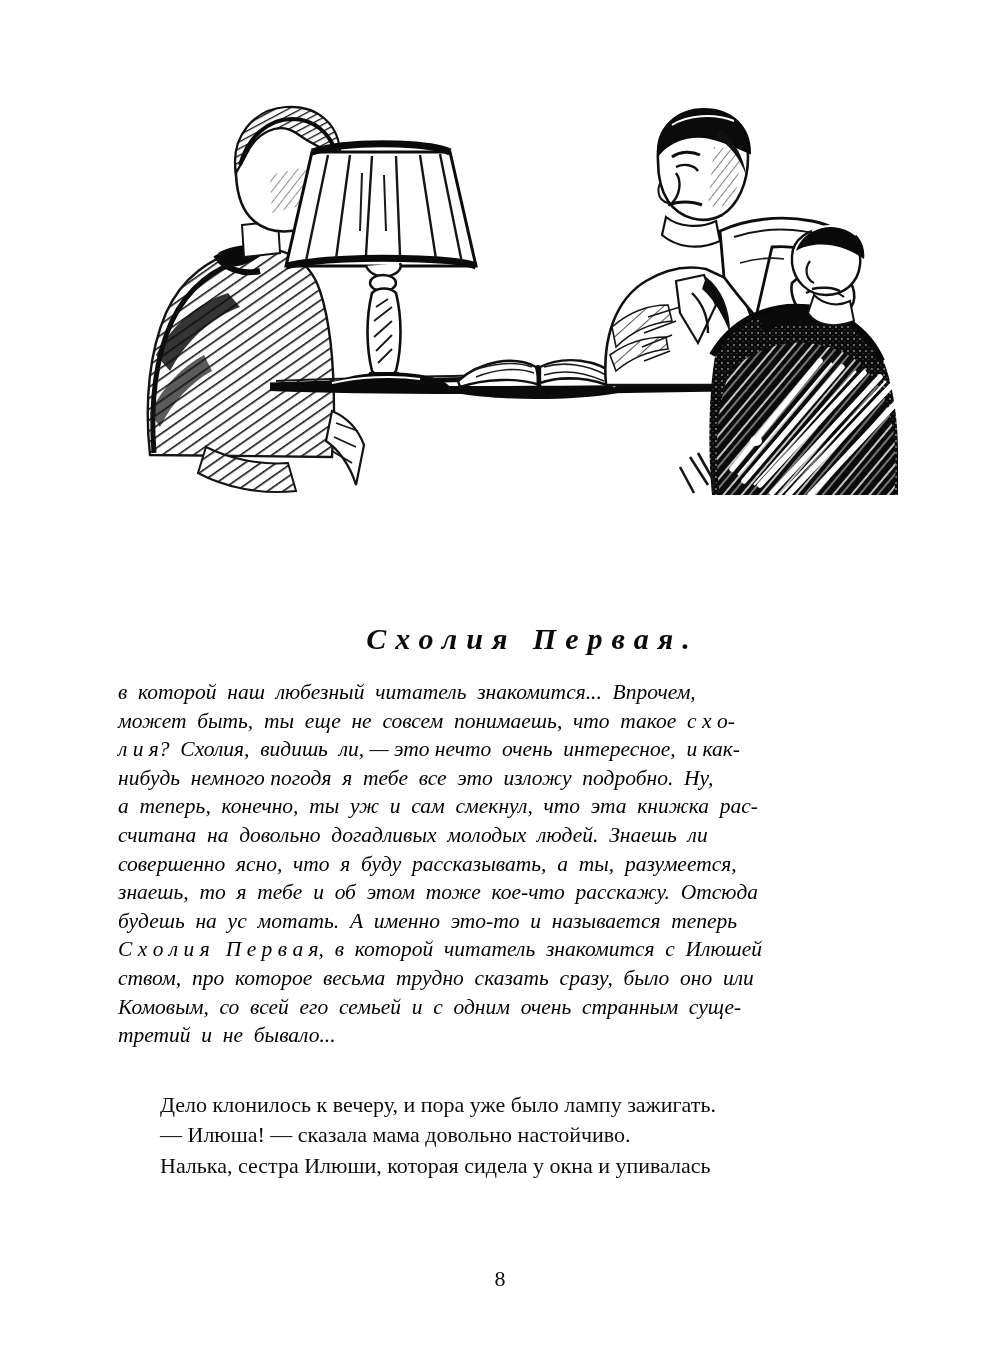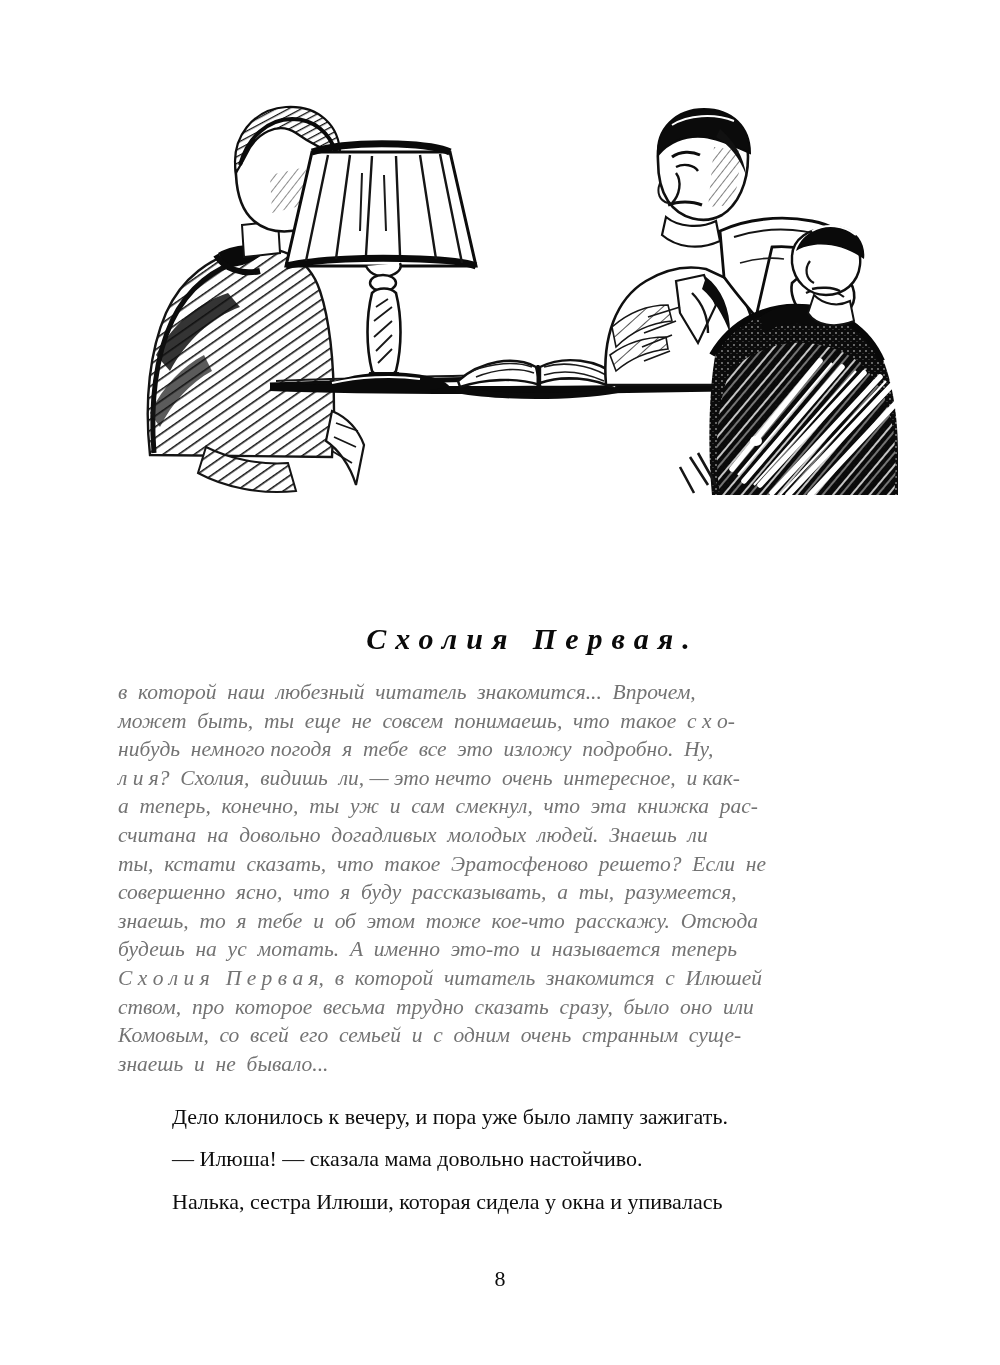--- a/index.html
+++ b/index.html
@@ -47,39 +47,39 @@
   
   #intro-block {
     position: absolute;
     left: 118px;
     top: 678px;
     width: 764px;
     font-style: italic;
     font-size: 21.5px;
     line-height: 28.6px;
     text-align: justify;
-    color: #737373;
+    color: #000000;
   }
   #intro-block .ln {
     display: block;
     white-space: pre;
   }
 
   
   #body-block {
     position: absolute;
     left: 118px;
     top: 1090px;
     width: 764px;
     font-size: 22px;
     line-height: 30.4px;
     color: #0d0d0d;
   }
   #body-block p {
-    margin: 12px;
+    margin: 0;
     text-indent: 42px;
     text-align: justify;
   }
 
   
   #page-number {
     position: absolute;
     left: 0;
     top: 1266px;
     width: 1000px;
@@ -276,32 +276,31 @@
         <path d="M570 402 L588 430 M578 398 L596 430 M560 412 L574 438" fill="none" stroke="#161616" stroke-width="2.6"></path>
       </g>
     </svg>
   </div>
 
   <div id="chapter-heading">Схолия Первая.</div>
 
   <div id="intro-block">
     <span class="ln">в  которой  наш  любезный  читатель  знакомится...  Впрочем,</span>
     <span class="ln">может  быть,  ты  еще  не  совсем  понимаешь,  что  такое  с х о-</span>
+    <span class="ln">л и я?  Схолия,  видишь  ли, — это нечто  очень  интересное,  и как-</span>
     <span class="ln">нибудь  немного погодя  я  тебе  все  это  изложу  подробно.  Ну,</span>
-    <span class="ln">л и я?  Схолия,  видишь  ли, — это нечто  очень  интересное,  и как-</span>
     <span class="ln">а  теперь,  конечно,  ты  уж  и  сам  смекнул,  что  эта  книжка  рас-</span>
     <span class="ln">считана  на  довольно  догадливых  молодых  людей.  Знаешь  ли</span>
-    <span class="ln">ты,  кстати  сказать,  что  такое  Эратосфеново  решето?  Если  не</span>
     <span class="ln">совершенно  ясно,  что  я  буду  рассказывать,  а  ты,  разумеется,</span>
     <span class="ln">знаешь,  то  я  тебе  и  об  этом  тоже  кое-что  расскажу.  Отсюда</span>
     <span class="ln">будешь  на  ус  мотать.  А  именно  это-то  и  называется  теперь</span>
     <span class="ln">С х о л и я   П е р в а я,  в  которой  читатель  знакомится  с  Илюшей</span>
     <span class="ln">ством,  про  которое  весьма  трудно  сказать  сразу,  было  оно  или</span>
     <span class="ln">Комовым,  со  всей  его  семьей  и  с  одним  очень  странным  суще-</span>
-    <span class="ln">знаешь  и  не  бывало...</span>
+    <span class="ln">третий  и  не  бывало...</span>
   </div>
 
   <div id="body-block">
     <p>Дело клонилось к вечеру, и пора уже было лампу зажигать.</p>
     <p>— Илюша! — сказала мама довольно настойчиво.</p>
     <p>Налька, сестра Илюши, которая сидела у окна и упивалась</p>
   </div>
 
   <div id="page-number">8</div>
 

